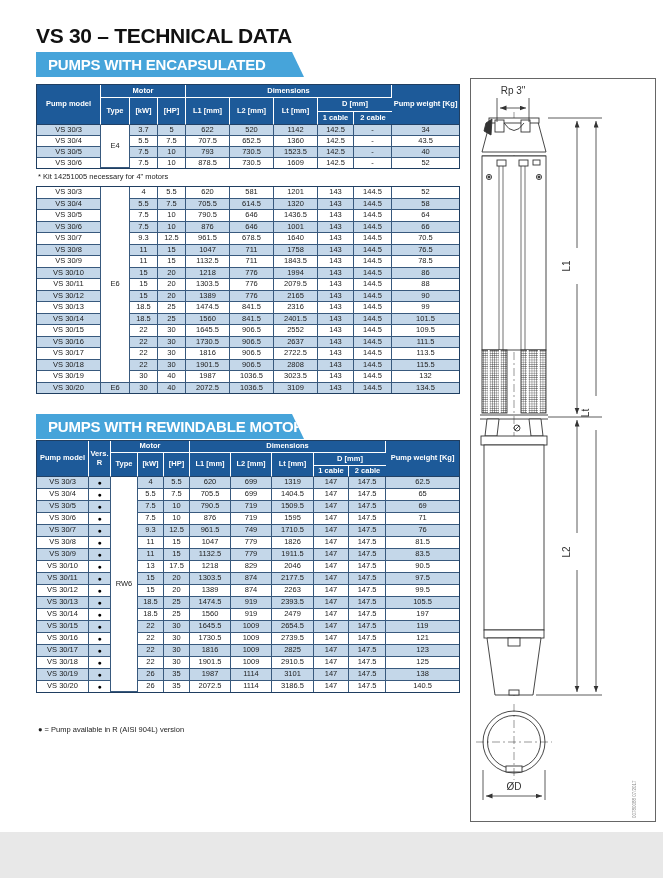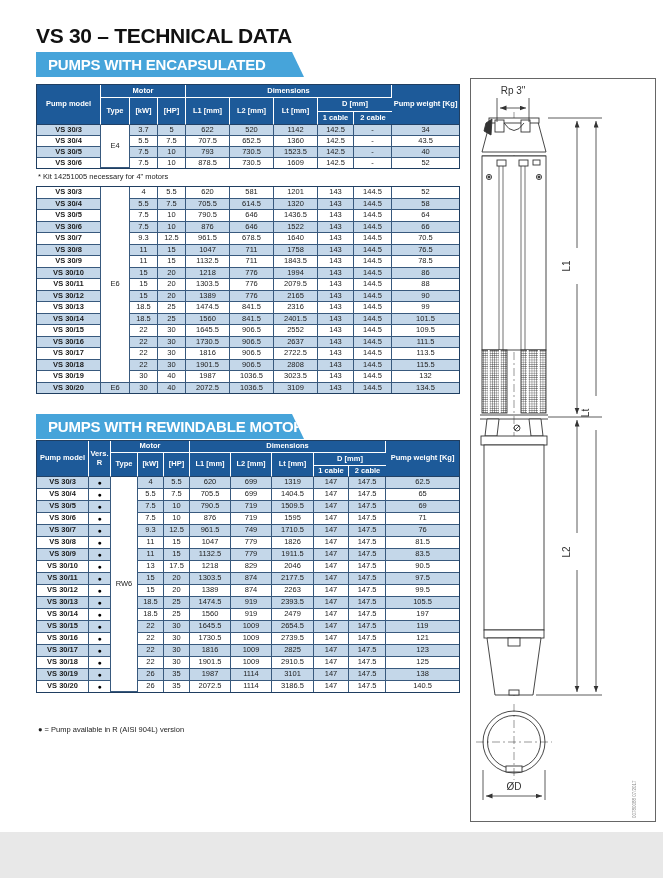--- a/index.html
+++ b/index.html
@@ -21,21 +21,21 @@
   table.t2{top:440px;}
   .t th{background:#1d5a99;color:#fff;font-size:7.5px;font-weight:bold;text-align:center;
         vertical-align:middle;padding:0 1px;line-height:1.15;
         border-right:1px solid #ffffff;border-bottom:1px solid #ffffff;}
   .t thead tr:last-child th, .t th[rowspan="2"], .t th[rowspan="3"]{border-bottom:1px solid #214166;}
   .t tr > *:last-child{border-right:none;}
   .t tbody tr:last-child td{border-bottom:none;}
   .t td{font-size:7.5px;text-align:center;vertical-align:middle;padding:0 1px;line-height:1.1;
         border-right:1px solid #38597d;border-bottom:1px solid #38597d;background:#fff;}
   .t tr.shaded td{background:#c4d7e9;}
-  .t td.model-cell{font-weight:bold;color:#1a1a1a;}
+  .t td.model-cell{font-weight:normal;color:#1a1a1a;}
   .t td.type-cell.merged{background:#fff;}
   .t td.dot-cell{font-size:7px;color:#000;}
   .t1 td,.t1 th{height:10px;}
   .t1 thead tr:nth-child(1) th{height:12px;}
   .t1 thead tr:nth-child(2) th{height:13px;}
   .t1 thead tr:nth-child(3) th{height:12px;}
   .t1b td{height:10.5px;}
   .t2 td{height:11px;}
   .t2 thead tr:nth-child(1) th{height:11px;}
   .t2 thead tr:nth-child(2) th{height:12px;}
@@ -193,21 +193,21 @@
           <td class="num-cell">143</td>
           <td class="num-cell">144.5</td>
           <td class="num-cell">64</td>
         </tr>
         <tr class="shaded">
           <td class="model-cell">VS 30/6</td>
           <td class="num-cell">7.5</td>
           <td class="num-cell">10</td>
           <td class="num-cell">876</td>
           <td class="num-cell">646</td>
-          <td class="num-cell">1522</td>
+          <td class="num-cell">1001</td>
           <td class="num-cell">143</td>
           <td class="num-cell">144.5</td>
           <td class="num-cell">66</td>
         </tr>
         <tr>
           <td class="model-cell">VS 30/7</td>
           <td class="num-cell">9.3</td>
           <td class="num-cell">12.5</td>
           <td class="num-cell">961.5</td>
           <td class="num-cell">678.5</td>

